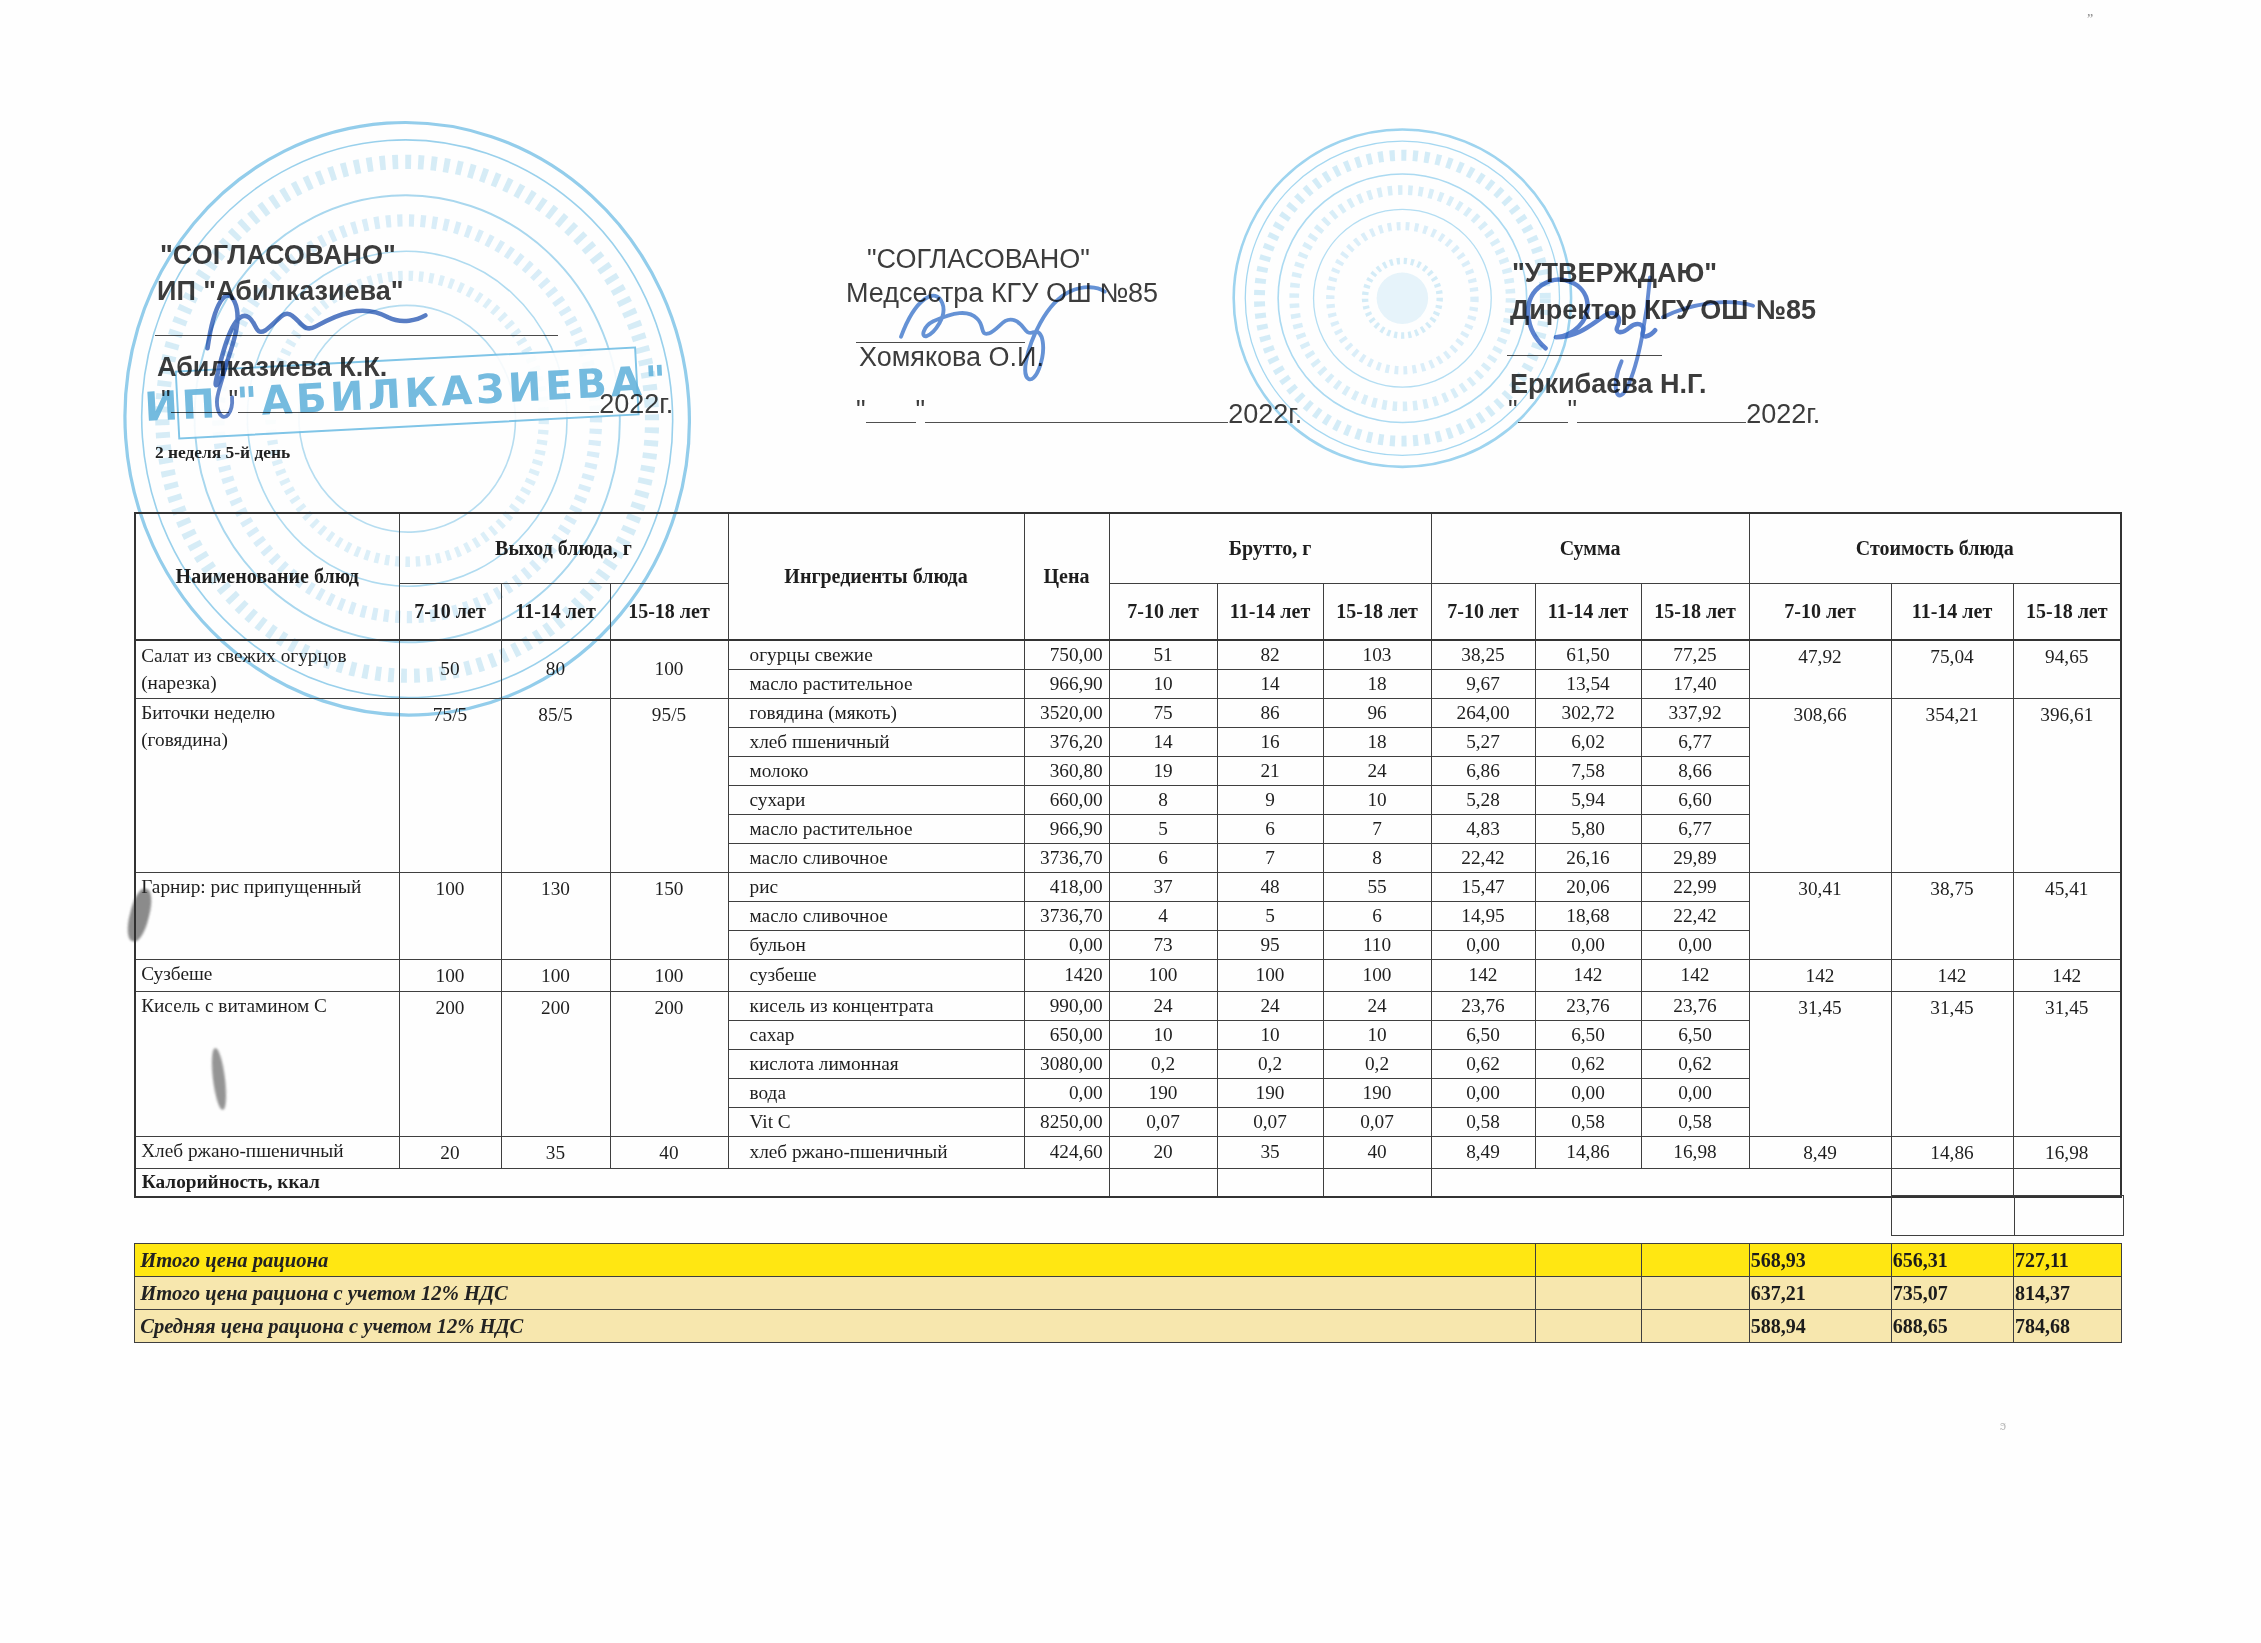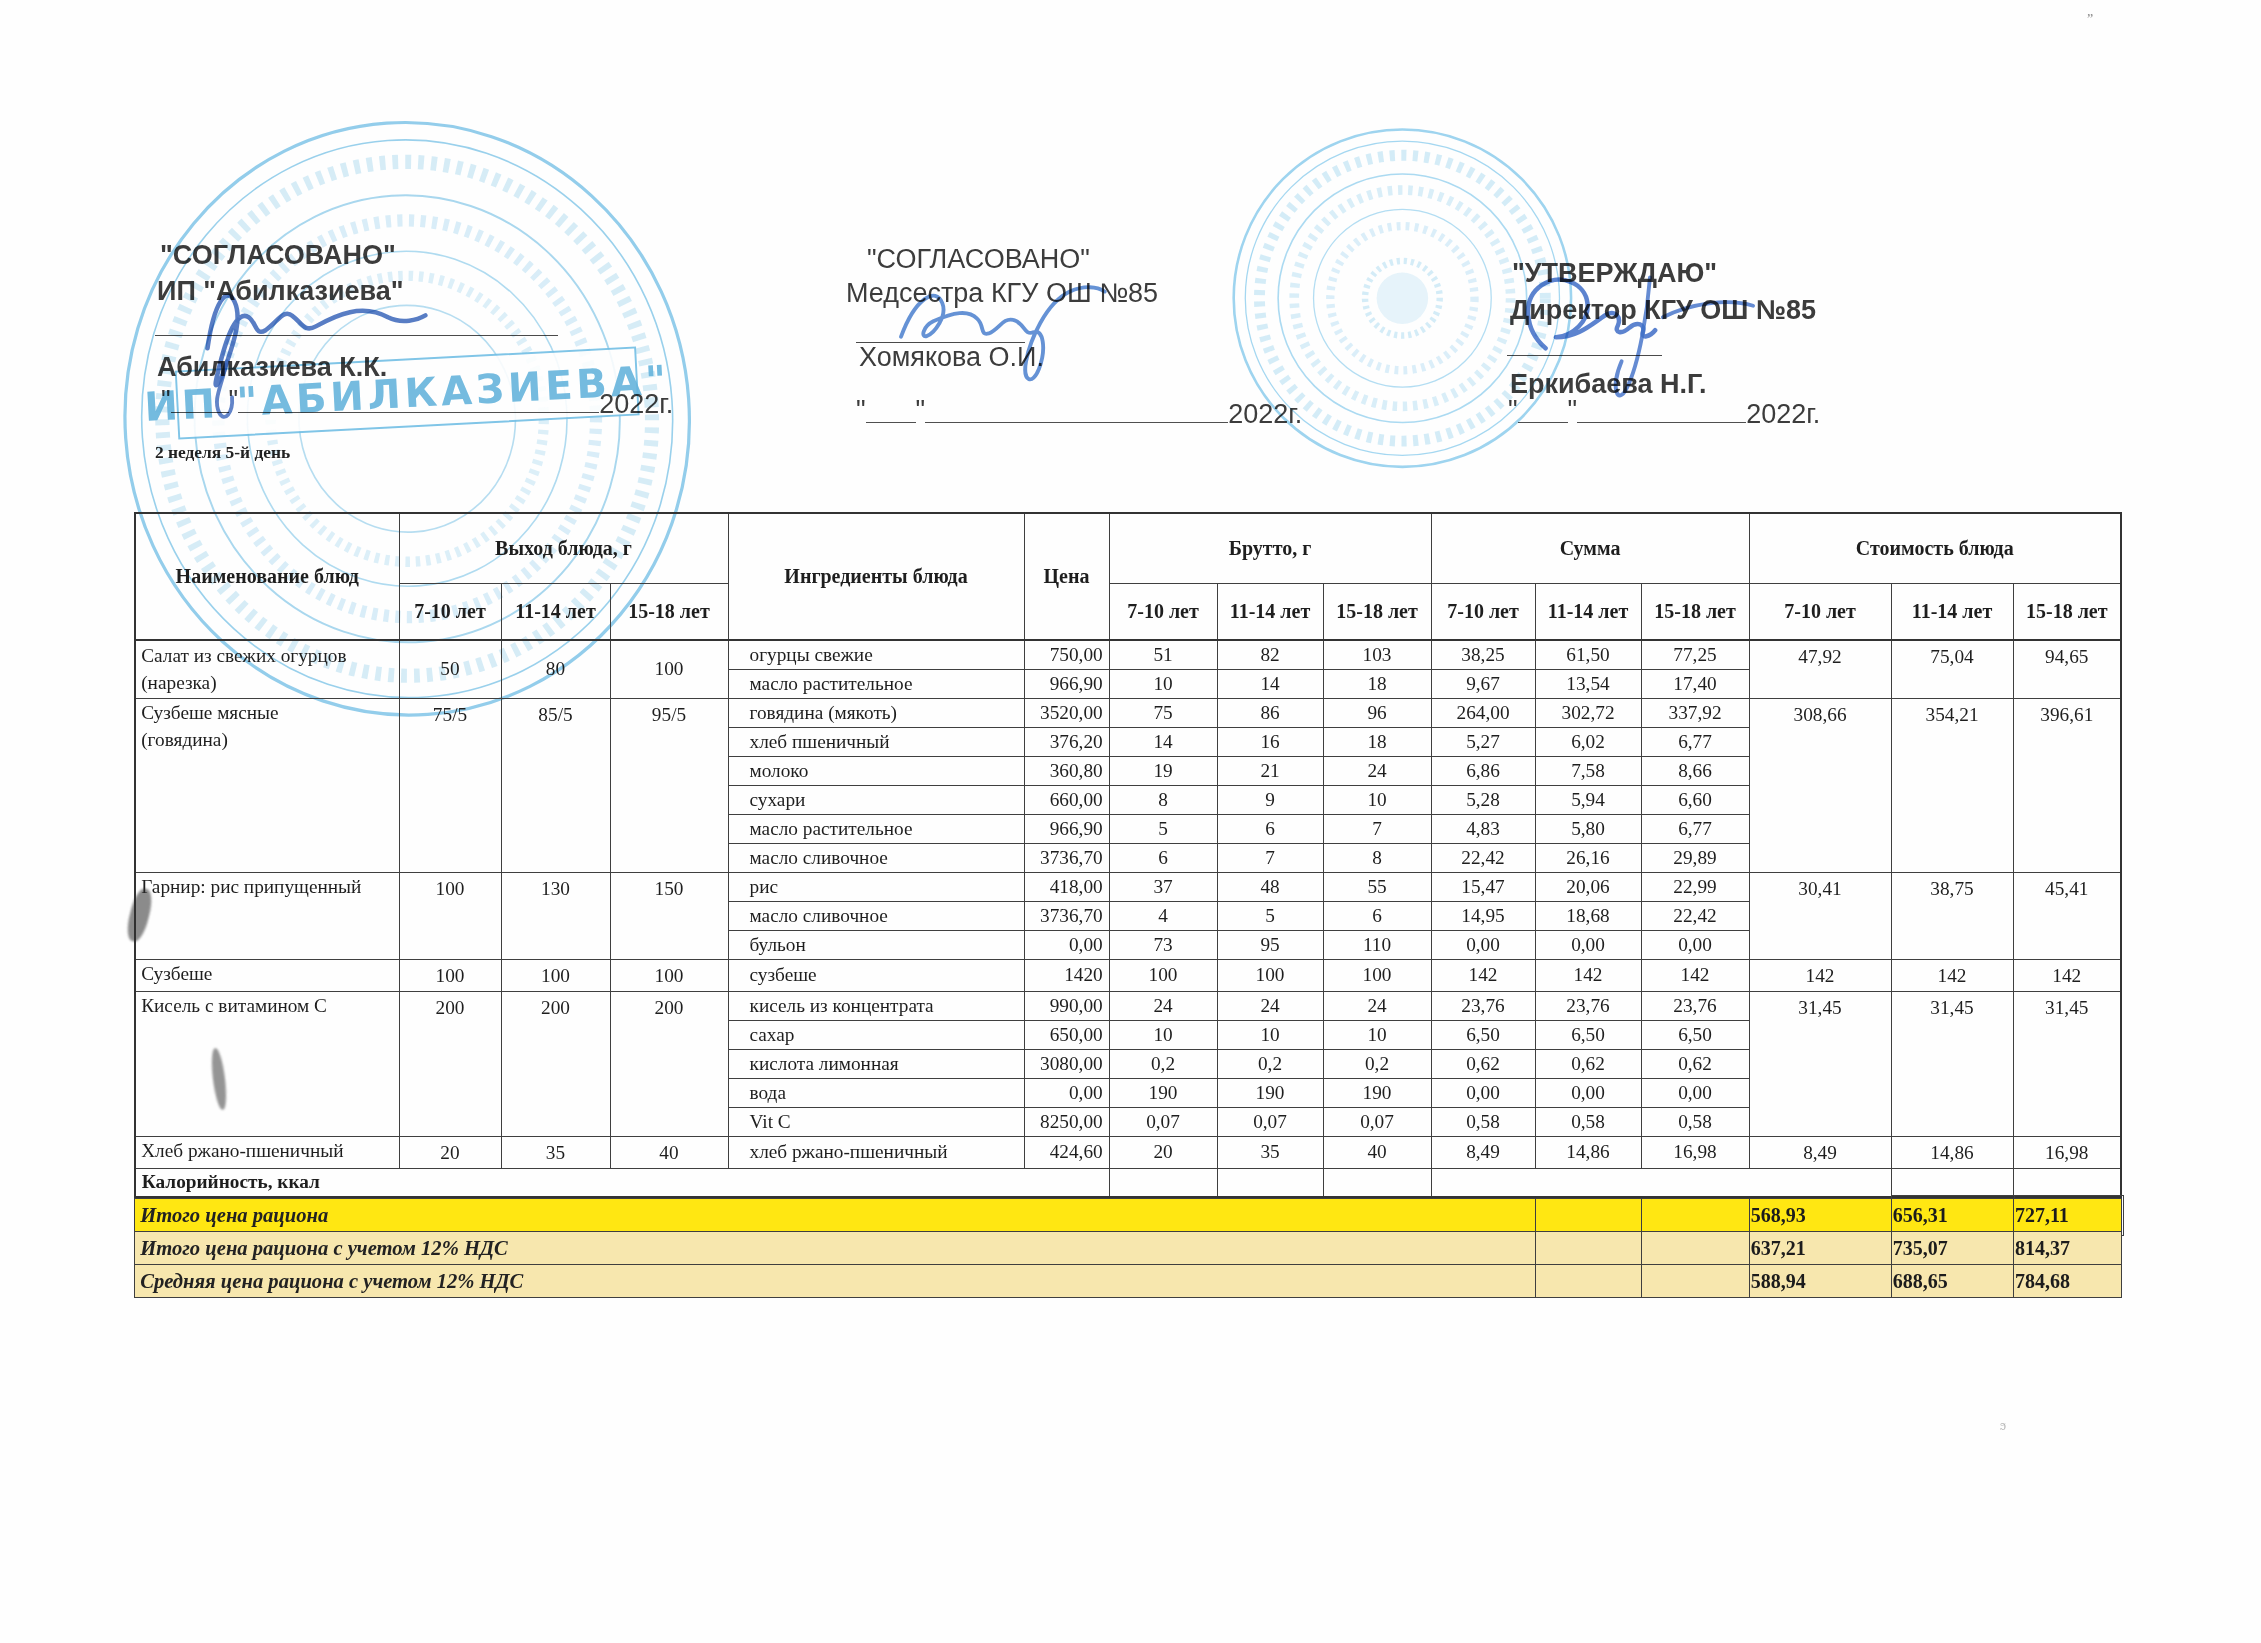--- a/index.html
+++ b/index.html
@@ -37,21 +37,21 @@
   .c-ing{text-align:left;padding:0 21px;}
   .c-price{text-align:right;padding-right:5.8px;}
   .c-num{text-align:center;}
   .c-cost{vertical-align:top;text-align:center;line-height:29px;}
   .c-cal{text-align:left;font-weight:bold;padding-left:5.8px;margin-left:42px;}
 
   
   .gapbox{position:absolute;border:1.3px solid #3f3f3f;background:transparent;}
 
   
-  .summary-table{position:absolute;left:134px;top:1198px;width:1988px;border:1.9px solid #333;}
+  .summary-table{position:absolute;left:134px;top:1243px;width:1988px;border:1.9px solid #333;}
   .summary-table td{border:1.3px solid #3f3f3f;height:30px;}
   .tone-bright td{background:#ffe712;}
   .tone-pale td{background:#f7e7ae;}
   .s-label{font-weight:bold;font-style:italic;font-size:20.6px;text-align:left;padding-left:5.2px;color:#222;}
   .s-val{font-weight:bold;font-size:20px;padding-right:5.2px;color:#1c1c1c;}
 
   
   .smudge{position:absolute;background:#2e2e2e;filter:blur(1.3px);}
   .tinymark{position:absolute;color:#8a8a8a;font-size:14px;}
 </style>
@@ -195,21 +195,21 @@
           <td class="c-price">966,90</td>
           <td class="c-num">10</td>
           <td class="c-num">14</td>
           <td class="c-num">18</td>
           <td class="c-num">9,67</td>
           <td class="c-num">13,54</td>
           <td class="c-num">17,40</td>
         </tr>
         <tr class="ing dish-start">
           <td class="c-name" rowspan="6">
-            <span class="nl">Сузбеше мясные</span>
+            <span class="nl">Биточки неделю</span>
             <span class="nl">(говядина)</span>
           </td>
           <td class="c-yield" rowspan="6">75/5</td>
           <td class="c-yield" rowspan="6">85/5</td>
           <td class="c-yield" rowspan="6">95/5</td>
           <td class="c-ing">говядина (мякоть)</td>
           <td class="c-price">3520,00</td>
           <td class="c-num">75</td>
           <td class="c-num">86</td>
           <td class="c-num">96</td>

